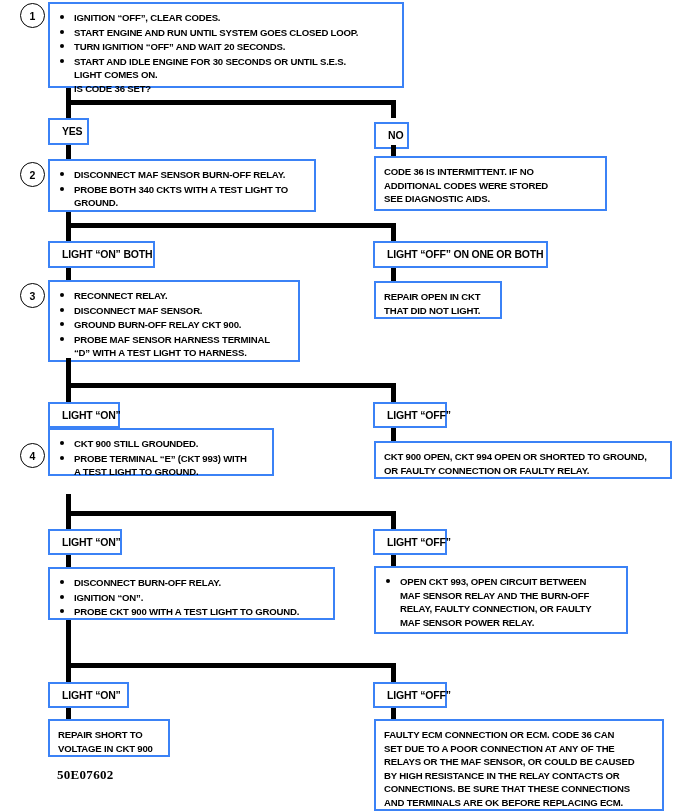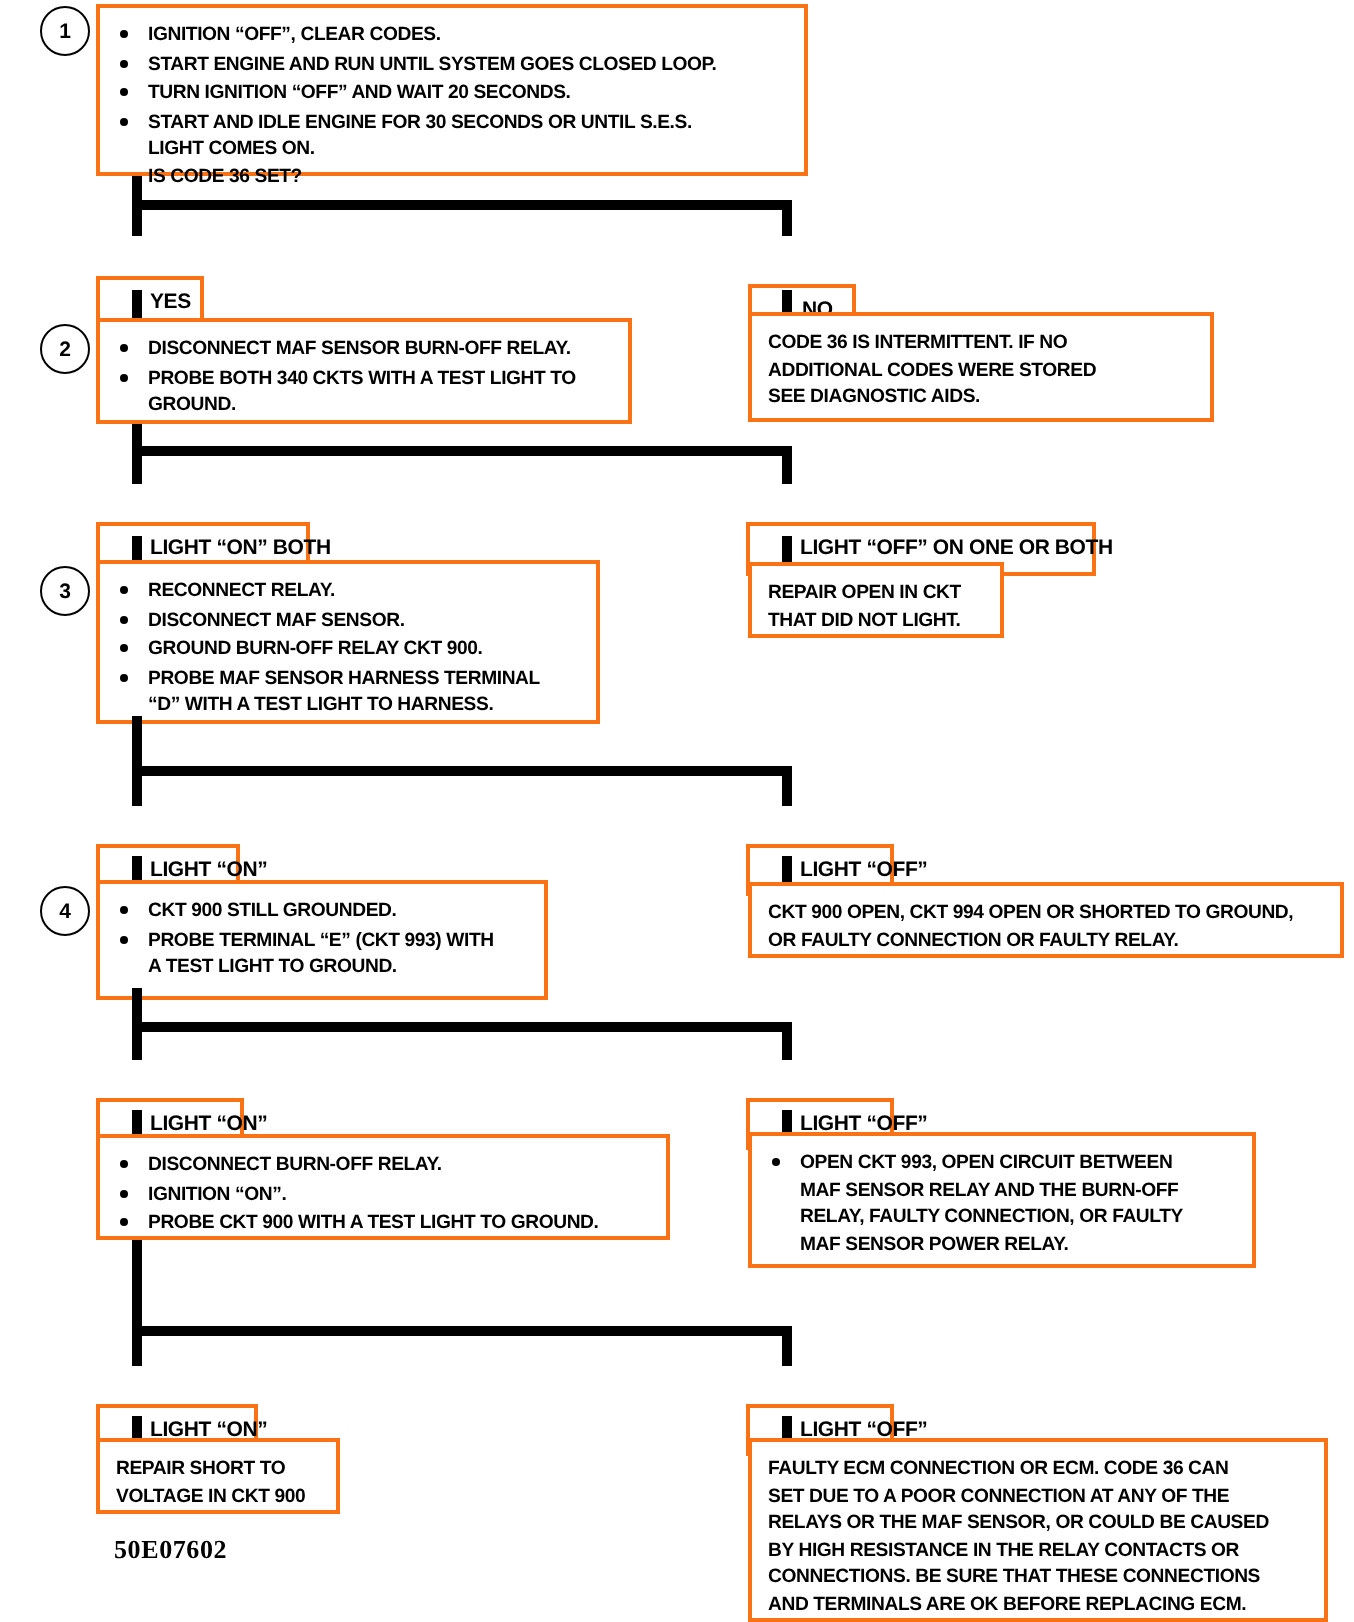--- a/index.html
+++ b/index.html
@@ -23,36 +23,35 @@
   }
   .hline {
     position: absolute;
     background: #000000;
   }
 
   
   .box {
     position: absolute;
     box-sizing: border-box;
-    border: 2px solid #f97316;
+    border: 2px solid #3b82f6;
     background: #ffffff;
     font-weight: bold;
     color: #000000;
     letter-spacing: -0.2px;
   }
 
   
   .chip {
     display: flex;
     align-items: center;
     font-size: 10.5px;
-    padding: 0 25px;
+    padding: 0 12px;
     line-height: 1;
     white-space: nowrap;
-    margin-top: 20px;
   }
 
   
   .panel {
     padding: 7px 8px 6px 8px;
     font-size: 9.6px;
     line-height: 1.42;
   }
 
   .panel .plain-line {
@@ -230,21 +229,21 @@
   <div class="box chip" style="left:48px; top:402px; width:72px; height:26px;">
     <span>LIGHT “ON”</span>
   </div>
   <div class="box chip" style="left:373px; top:402px; width:74px; height:26px;">
     <span>LIGHT “OFF”</span>
   </div>
 
   <div class="vline" style="left:66px; top:428px; width:5px; height:13px;"></div>
   <div class="vline" style="left:391px; top:428px; width:5px; height:13px;"></div>
 
-  <div class="box panel" style="left:48px; top:440px; width:226px; height:60px;">
+  <div class="box panel" style="left:48px; top:428px; width:226px; height:48px;">
     <ul class="bullets">
       <li>
         <span class="dot"></span>
         <span>CKT 900 STILL GROUNDED.</span>
       </li>
       <li>
         <span class="dot"></span>
         <span>PROBE TERMINAL “E” (CKT 993) WITH</span>
         <span class="cont">A TEST LIGHT TO GROUND.</span>
       </li>

